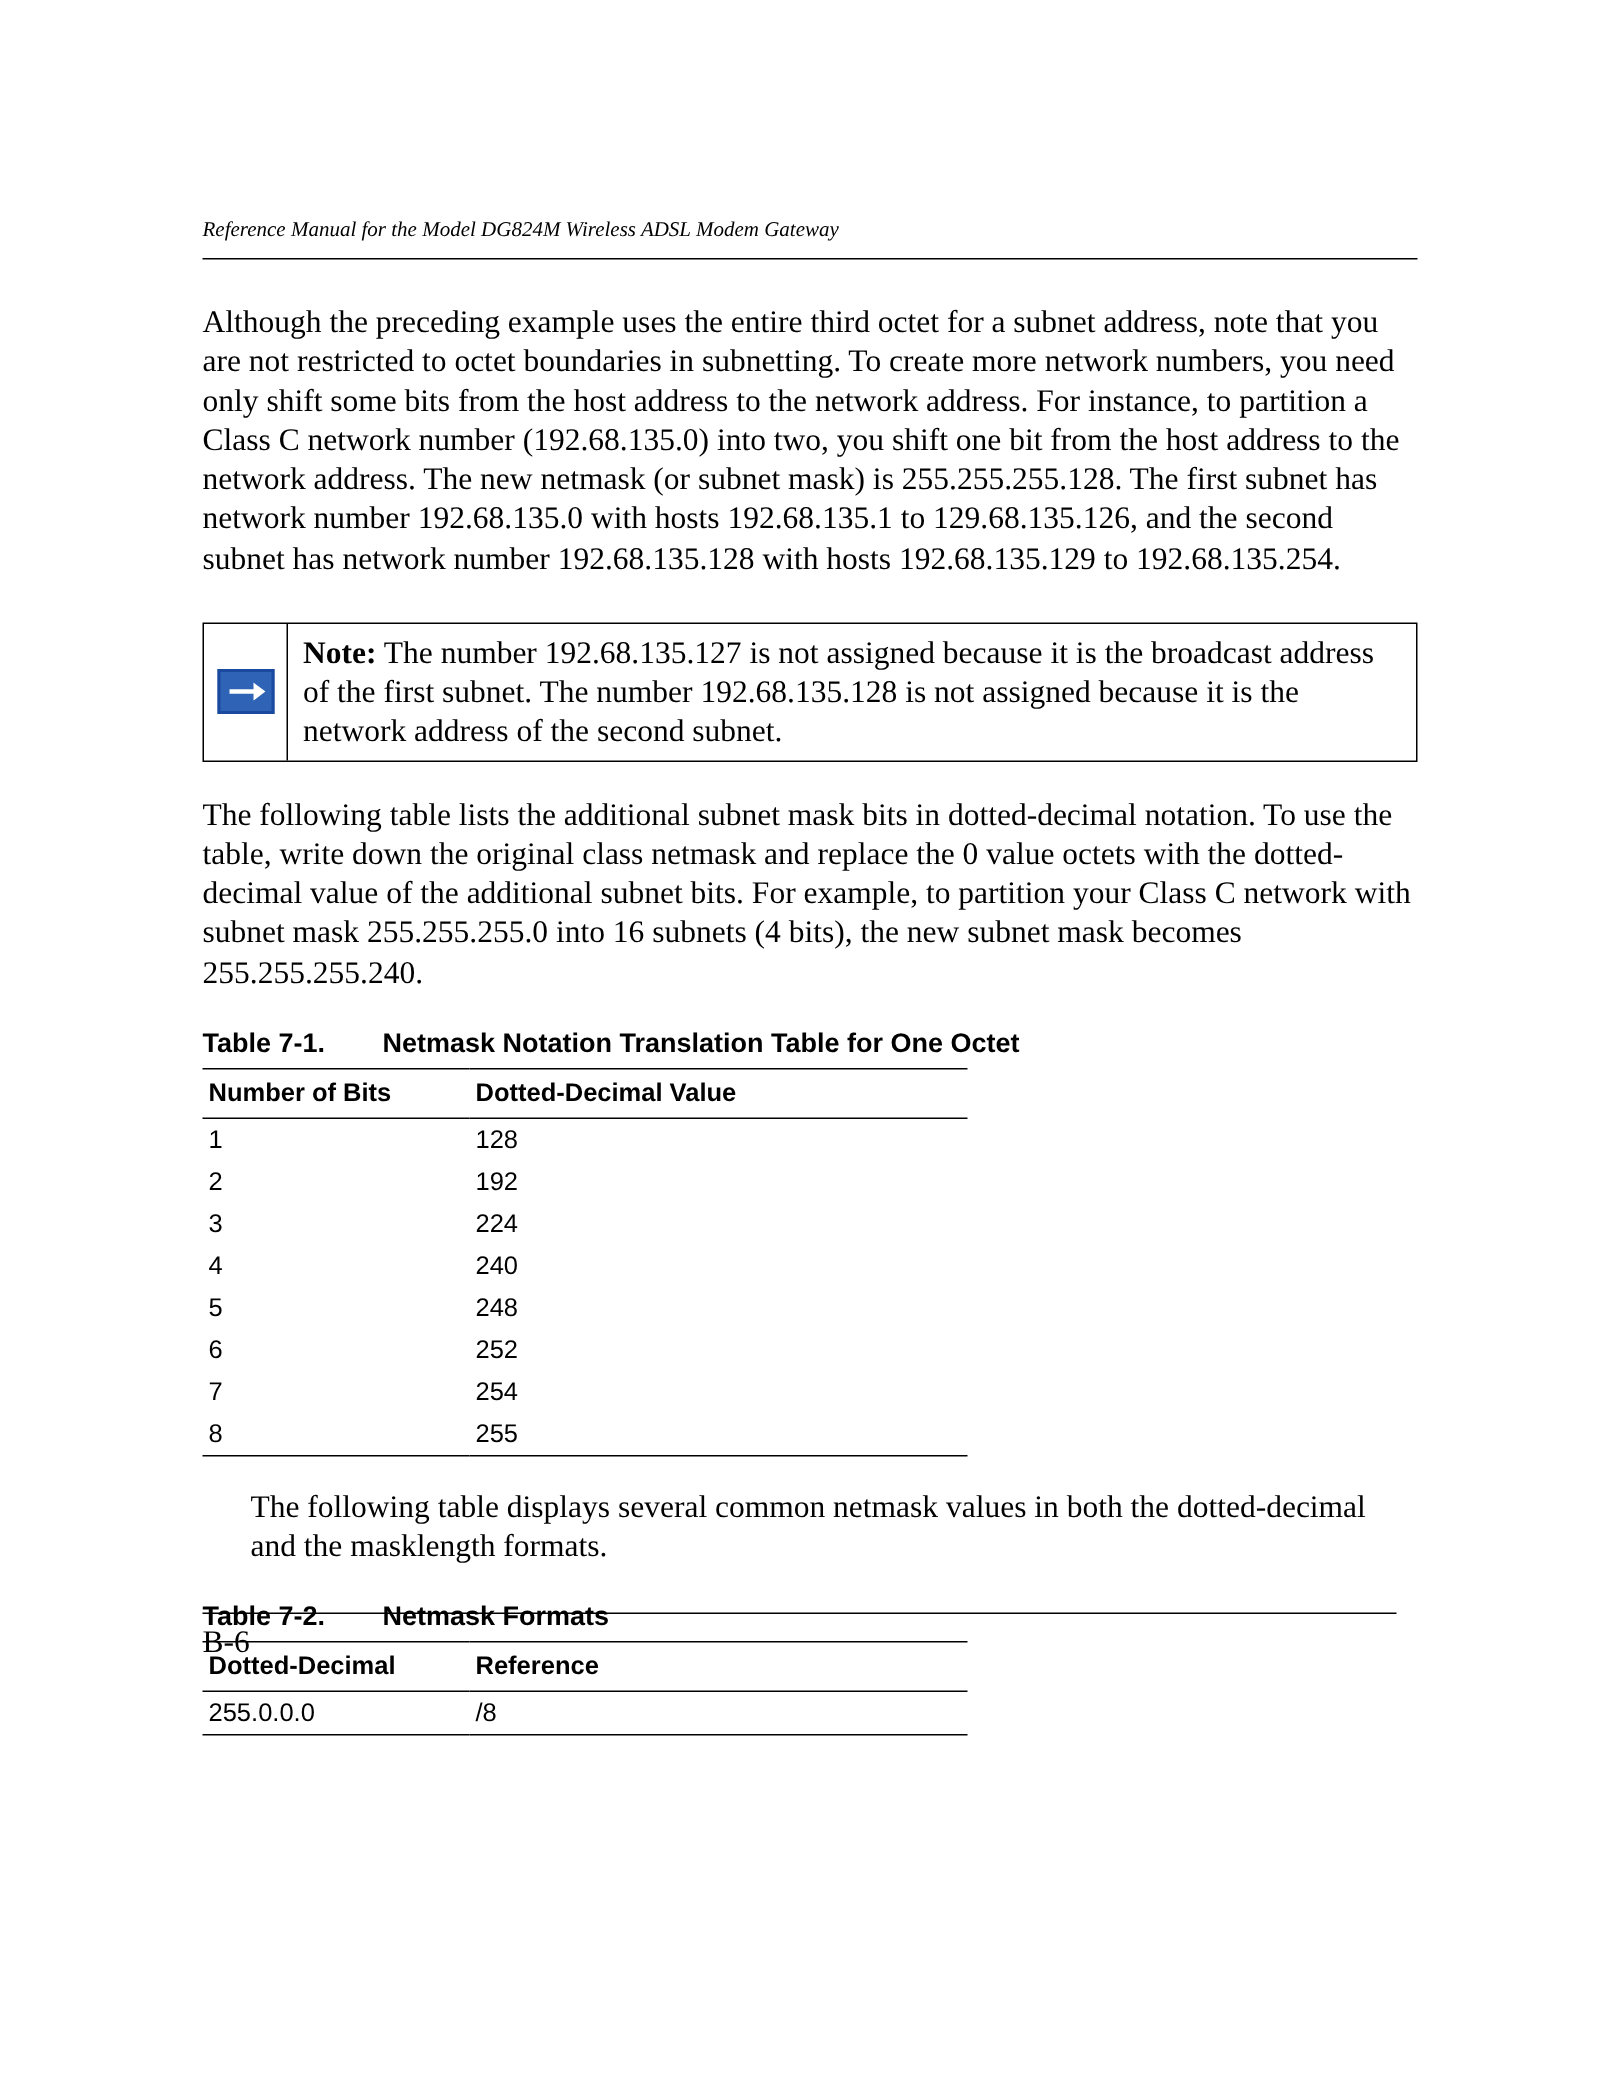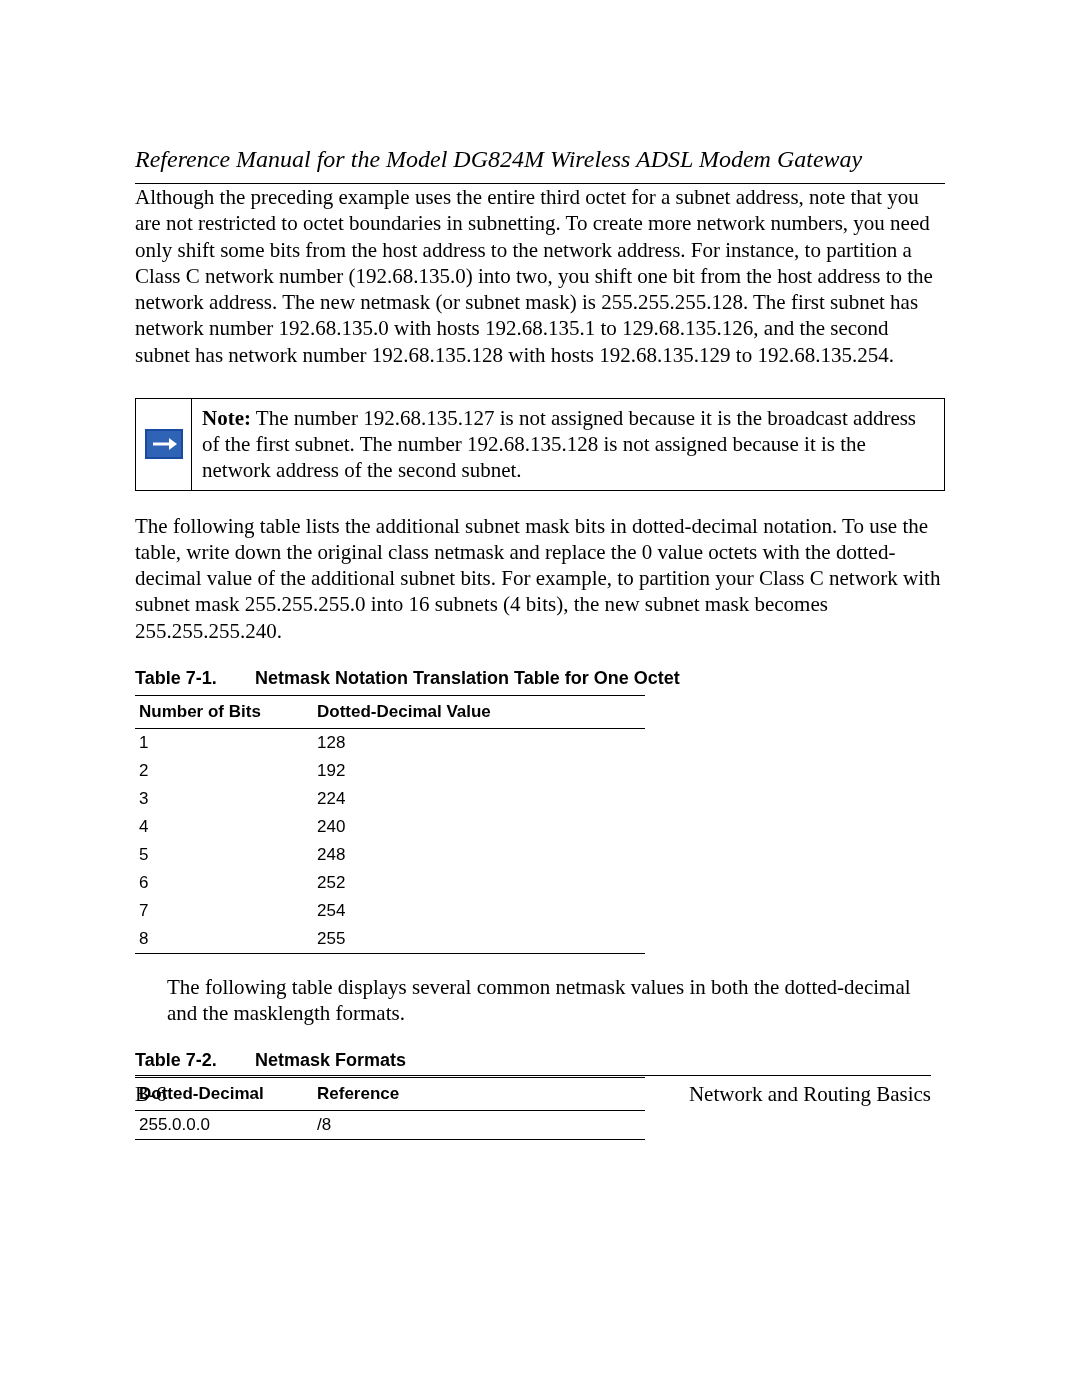--- a/index.html
+++ b/index.html
@@ -11,23 +11,24 @@
   }
   .page {
     width: 1080px;
     height: 1397px;
     position: relative;
     box-sizing: border-box;
     padding: 146px 135px 0 135px;
   }
   .running-head {
     font-style: italic;
-    font-size: 24px;
+    font-size: 14px;
     border-bottom: 1.5px solid #000;
     padding-bottom: 10px;
+    margin-bottom: 28px;
   }
   .body-text {
     font-size: 21px;
     line-height: 1.25;
     margin-bottom: 22px;
   }
   .note-box {
     border: 1px solid #000000;
     display: flex;
     align-items: stretch;
@@ -184,16 +185,15 @@
     <tbody>
       <tr>
           <td class="col-a">255.0.0.0</td>
           <td>/8</td>
         </tr>
     </tbody>
   </table>
 
   <div class="footer">
     <span>B-6</span>
-    <span>Network and Routing Basics</span>
   </div>
 
 </div>
 
 </body></html>

